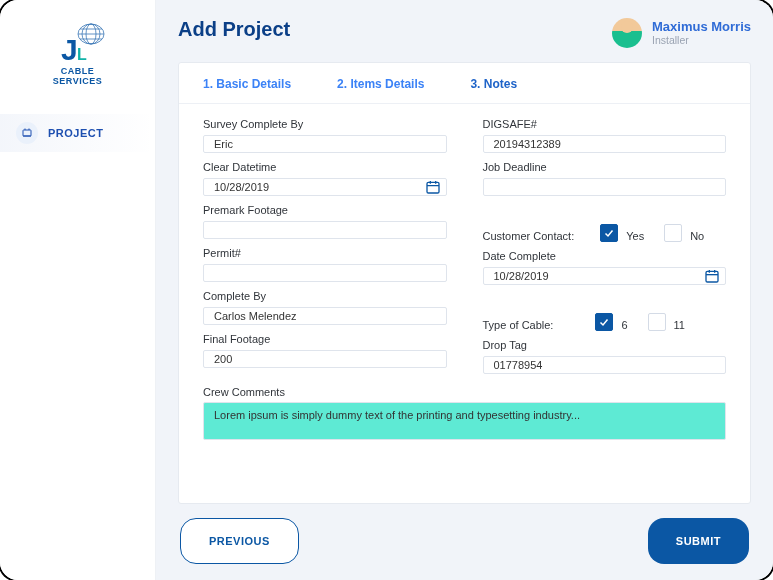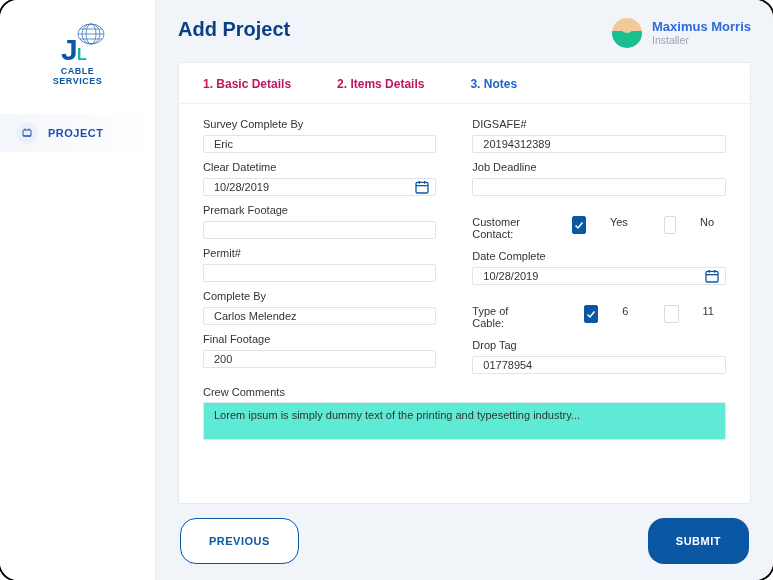--- a/index.html
+++ b/index.html
@@ -136,21 +136,21 @@
   }
   .tabs {
     display: flex;
     gap: 46px;
     padding: 14px 24px 12px;
     border-bottom: 1px solid #edf0f5;
   }
   .tab {
     font-size: 12px;
     font-weight: 600;
-    color: #be185d;
+    color: #3b82f6;
     cursor: pointer;
   }
   .tab.active { color: #1e63c8; }
   .form-scroll {
     padding: 14px 24px 8px;
     overflow: hidden;
   }
   .grid {
     display: grid;
     grid-template-columns: 1fr 1fr;
@@ -182,22 +182,22 @@
     right: 6px;
     top: 50%;
     transform: translateY(-50%);
     width: 16px;
     height: 16px;
     color: #0b57a4;
     pointer-events: none;
   }
   .check-row {
     display: flex;
-    align-items: flex-start;
-    gap: 24px;
+    align-items: flex-end;
+    gap: 8px;
     height: 26px;
   }
   .check-row .rlabel {
     font-size: 11px;
     color: #30343a;
     margin-right: 18px;
   }
   .cbox {
     width: 18px; height: 18px;
     border: 1px solid #d4dbe6;

